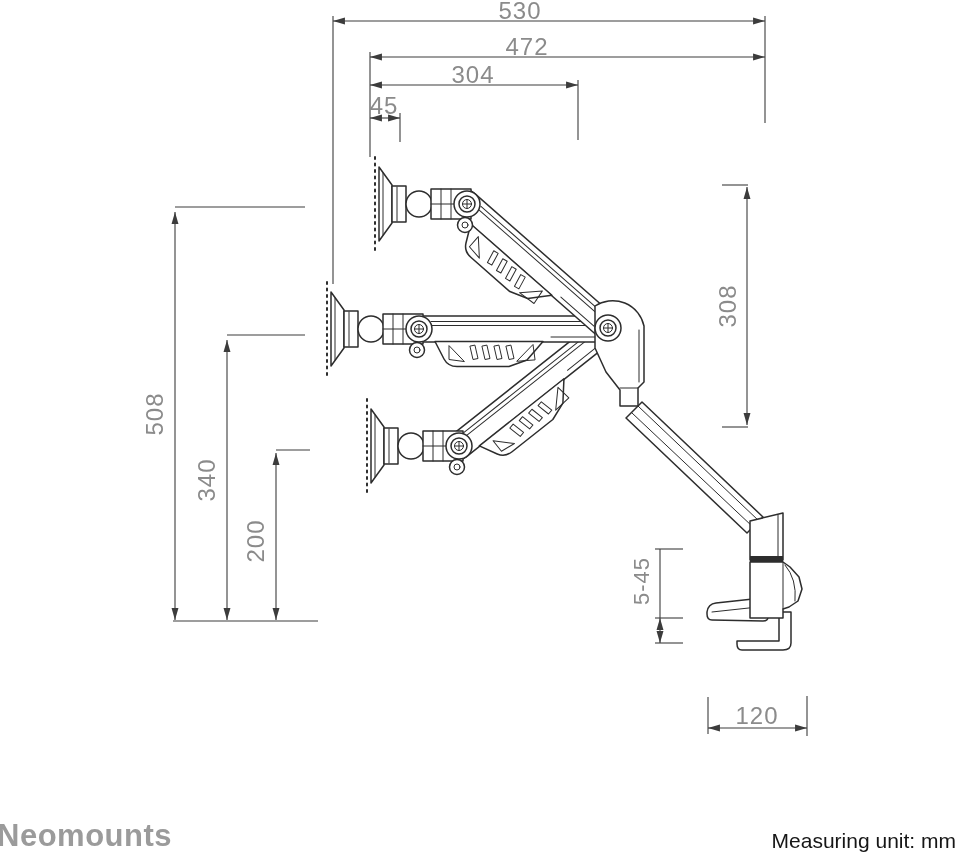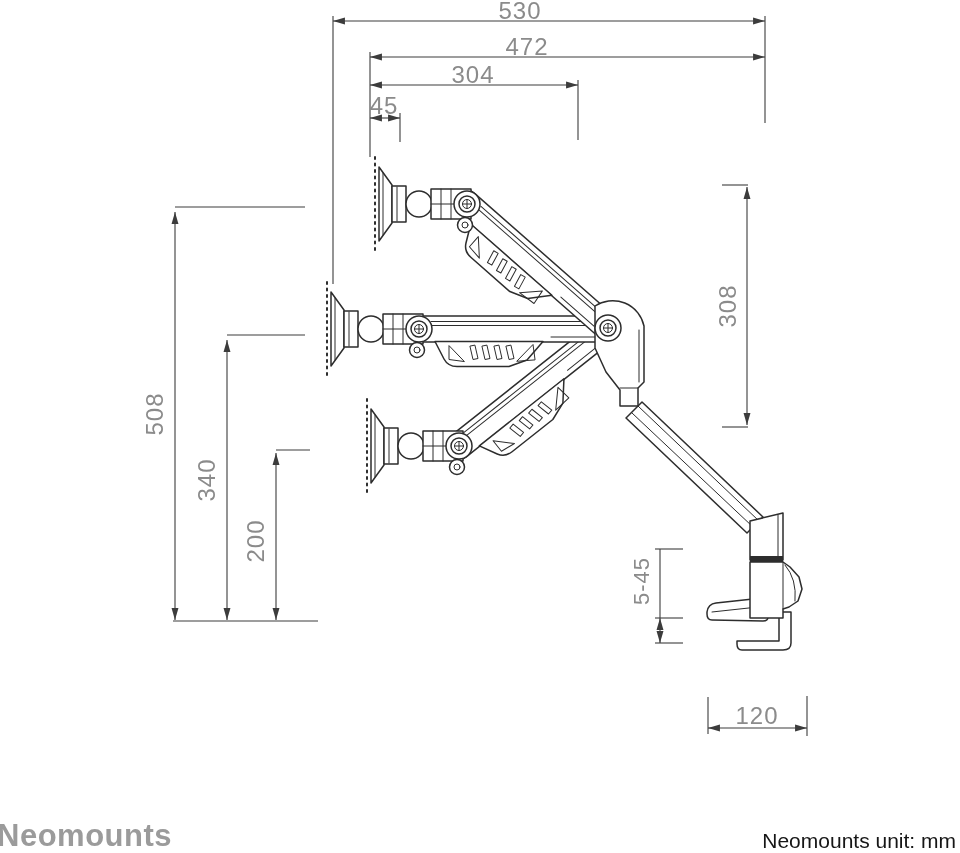--- a/index.html
+++ b/index.html
@@ -174,15 +174,15 @@
     <g>
       <line class="dim" x1="708" y1="728" x2="807" y2="728" marker-start="url(#arr)" marker-end="url(#arr)"></line>
       <line class="dim" x1="708" y1="697" x2="708" y2="734"></line>
       <line class="dim" x1="807" y1="696" x2="807" y2="736"></line>
       <text class="dimtxt" x="757" y="724">120</text>
     </g>
   </g>
 </svg>
 
 <div class="brand">Neomounts</div>
-<div class="unit">Neomounts unit: mm</div>
+<div class="unit">Measuring unit: mm</div>
 
 </div>
 
 </body></html>

